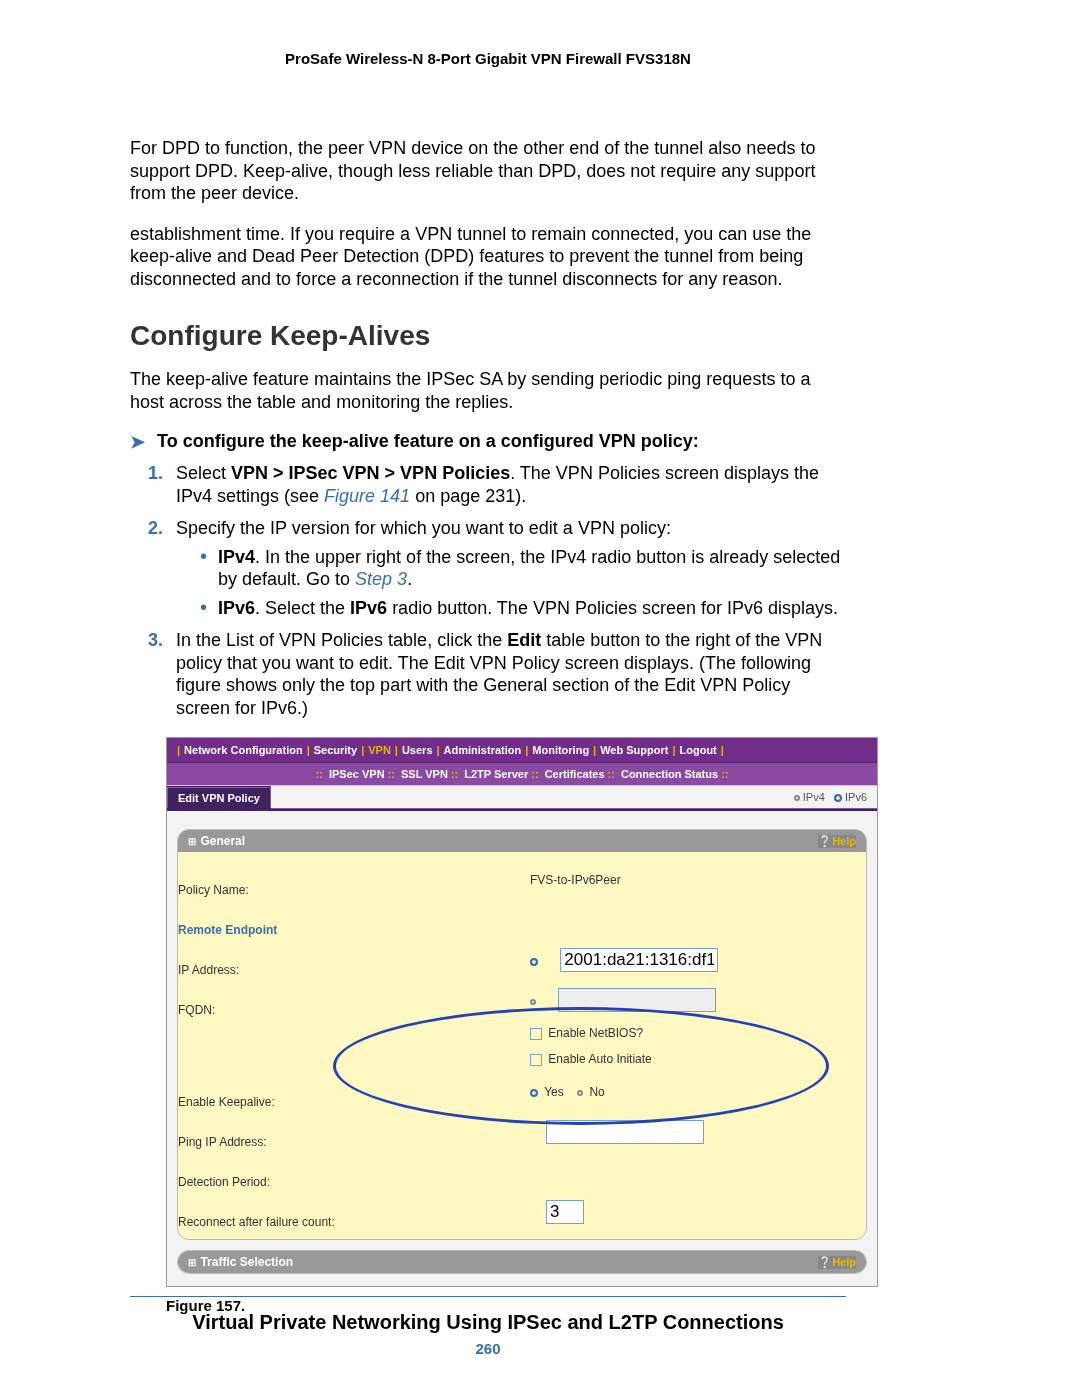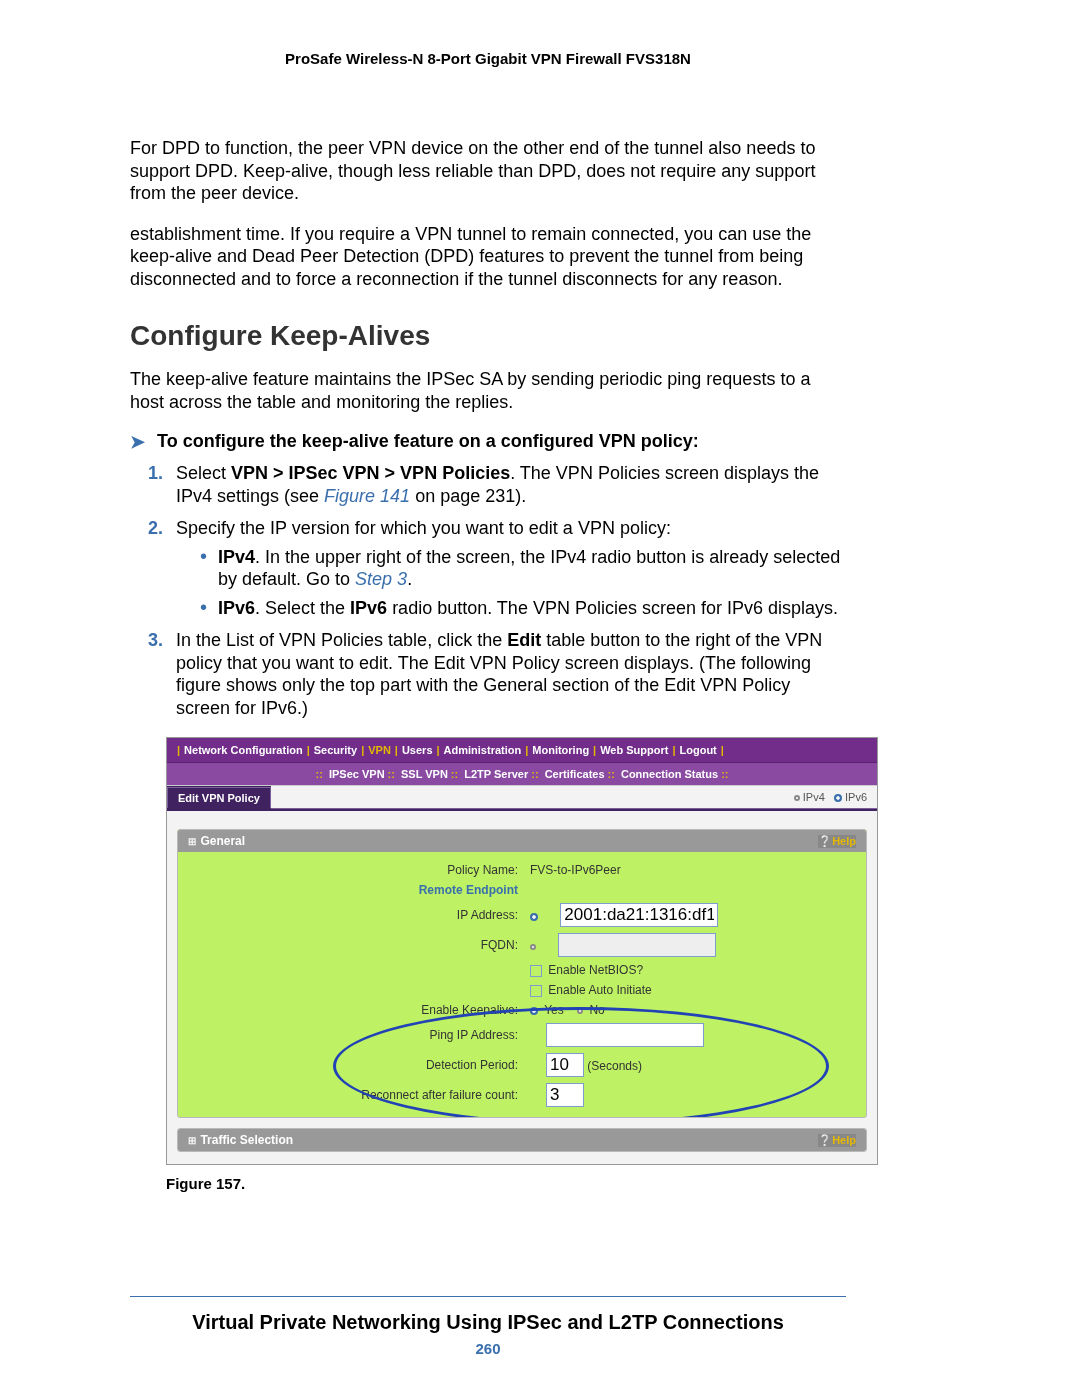--- a/index.html
+++ b/index.html
@@ -146,22 +146,22 @@
     border-bottom: 1px solid #7a5f9c;
     line-height: 22px;
   }
   .below-tab {
     border-top: 2px solid #402261;
     background: #f3f3f3;
     padding: 8px 6px;
   }
   .rounded-box {
     border: 1px solid #b9b9b9;
-    border-radius: 3px;
-    background: #bef264;
+    border-radius: 12px;
+    background: #fef9c3;
     margin: 10px 4px;
     overflow: hidden;
   }
   .section-head {
     background: #999;
     color: #fff;
     font-size: 12px;
     font-weight: bold;
     padding: 4px 10px;
     display: flex;
@@ -181,22 +181,22 @@
     color: #333;
     position: relative;
   }
   .form-row {
     display: flex;
     align-items: center;
     padding: 3px 0;
   }
   .form-row .lab {
     width: 340px;
-    text-align: right;
     padding-right: 8px;
+    margin-top: 20px;
   }
   .form-row .val {
     flex: 1;
     padding-left: 4px;
   }
   select.drop {
     font-size: 12px;
     border: 1px solid #7c9ec8;
     background: #fff;
     padding: 1px 2px;
@@ -394,24 +394,20 @@
               &nbsp;&nbsp;
               <span class="radio-dot"></span> <span>No</span>
             </div>
           </div>
           <div class="form-row">
             <div class="lab">Ping IP Address:</div>
             <div class="val"><input class="txt" style="width: 150px;"></div>
           </div>
           <div class="form-row">
             <div class="lab">Detection Period:</div>
-            <div class="val">
-              <input class="txt" style="width: 30px;" value="10">
-              <span>(Seconds)</span>
-            </div>
           </div>
           <div class="form-row" style="padding-bottom:10px">
             <div class="lab">Reconnect after failure count:</div>
             <div class="val"><input class="txt" style="width: 30px;" value="3"></div>
           </div>
           <div class="ellipse"></div>
         </div>
       </div>
       <div class="rounded-box" style="margin-bottom:4px">
         <div class="section-head">

